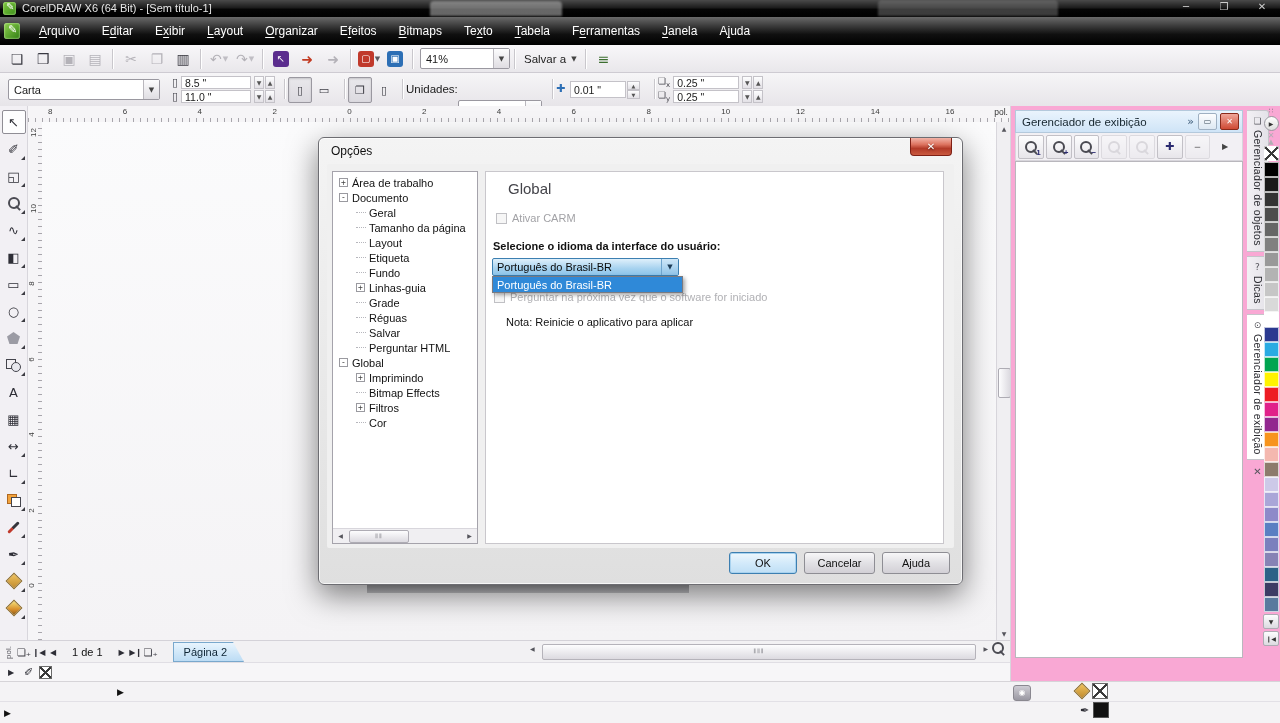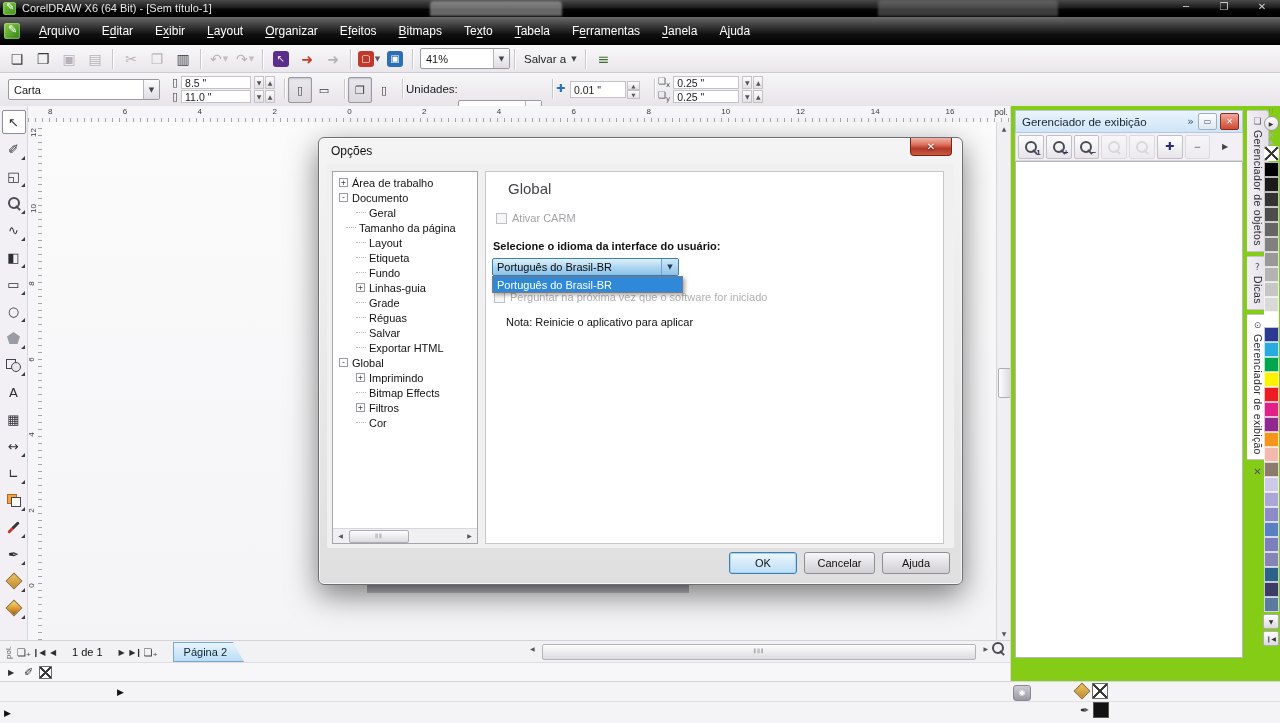--- a/index.html
+++ b/index.html
@@ -154,21 +154,21 @@
   .combo-list{position:absolute;left:6px;top:104px;width:189px;background:#fff;border:1px solid #7a7a80;
     box-shadow:2px 2px 4px rgba(0,0,0,.35);z-index:5;}
   .combo-list .item{height:15px;display:flex;align-items:center;padding-left:4px;font-size:11px;
     background:#2f89d8;color:#fff;}
   .dlg-btn{position:absolute;height:22px;border:1px solid #8e8e94;border-radius:3px;
     background:linear-gradient(#f7f7f8,#e2e1e5 50%,#d2d0d6);font-size:11px;color:#111;
     display:flex;align-items:center;justify-content:center;box-sizing:border-box;}
   .dlg-btn.default{border:1px solid #3c7fb1;box-shadow:0 0 0 1px #a8d2ef inset;background:linear-gradient(#eef7fd,#d3eafa 50%,#bfdff5);}
 
   
-  .docker-col{left:1010px;top:106px;width:270px;height:575px;background:#84cc16;border-left:1px solid #d8d6dc;}
+  .docker-col{left:1010px;top:106px;width:270px;height:575px;background:#f9a8d4;border-left:1px solid #d8d6dc;}
   .docker{position:absolute;left:4px;top:4px;width:228px;height:570px;}
   .docker-title{height:23px;background:linear-gradient(#eaf4fd,#cfe4f7);border:1px solid #b4c9dc;
     display:flex;align-items:center;font-size:11.5px;color:#16262f;padding-left:6px;box-sizing:border-box;}
   .docker-title .sp{flex:1;}
   .dkbtn{width:17px;height:15px;margin-right:3px;border:1px solid #9fb0c2;border-radius:2px;
     background:linear-gradient(#fdfdfe,#dde8f2);font-size:8px;color:#3a4a58;display:flex;align-items:center;justify-content:center;}
   .dkbtn.red{background:linear-gradient(#f0a79a,#cf4a34);border-color:#8a2a1a;color:#fff;}
   .chev{font-size:11px;color:#3a5a78;margin-right:4px;}
   .docker-tools{height:28px;background:#f2f0f4;border:1px solid #d8d6dc;border-top:none;display:flex;align-items:center;padding:0 2px;box-sizing:border-box;}
   .dtool{width:24px;height:22px;border:1px solid #c2c0c6;border-radius:2px;background:linear-gradient(#fdfdfe,#e7e5ea);
@@ -592,21 +592,21 @@
               <span>Área de trabalho</span>
             </div>
             <div class="trow" style="padding-left: 6px;">
               <span class="expbox">-</span>
               <span>Documento</span>
             </div>
             <div class="trow" style="padding-left: 23px;">
               <span class="tdash"></span>
               <span>Geral</span>
             </div>
-            <div class="trow" style="padding-left: 13px;">
+            <div class="trow" style="padding-left: 23px;">
               <span class="tdash"></span>
               <span>Tamanho da página</span>
             </div>
             <div class="trow" style="padding-left: 23px;">
               <span class="tdash"></span>
               <span>Layout</span>
             </div>
             <div class="trow" style="padding-left: 23px;">
               <span class="tdash"></span>
               <span>Etiqueta</span>
@@ -626,21 +626,21 @@
             <div class="trow" style="padding-left: 23px;">
               <span class="tdash"></span>
               <span>Réguas</span>
             </div>
             <div class="trow" style="padding-left: 23px;">
               <span class="tdash"></span>
               <span>Salvar</span>
             </div>
             <div class="trow" style="padding-left: 23px;">
               <span class="tdash"></span>
-              <span>Exportar HTML</span>
+              <span>Perguntar HTML</span>
             </div>
             <div class="trow" style="padding-left: 6px;">
               <span class="expbox">-</span>
               <span>Global</span>
             </div>
             <div class="trow" style="padding-left: 23px;">
               <span class="expbox">+</span>
               <span>Imprimindo</span>
             </div>
             <div class="trow" style="padding-left: 23px;">

